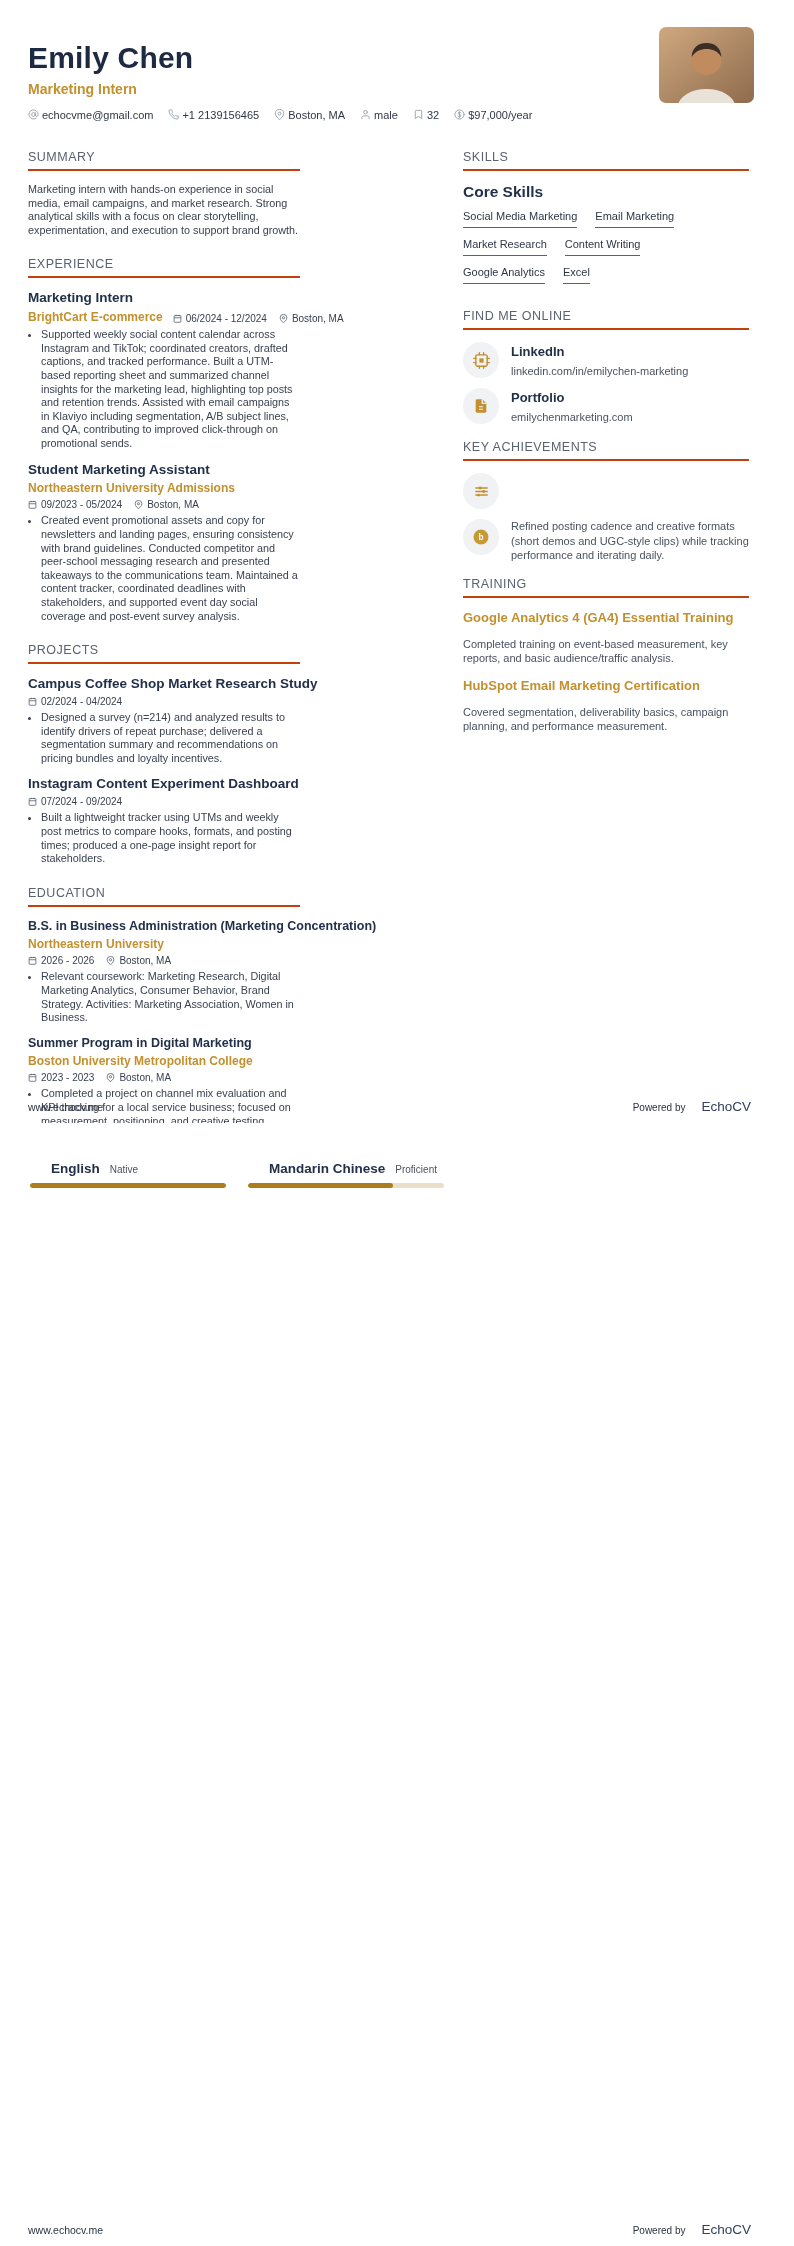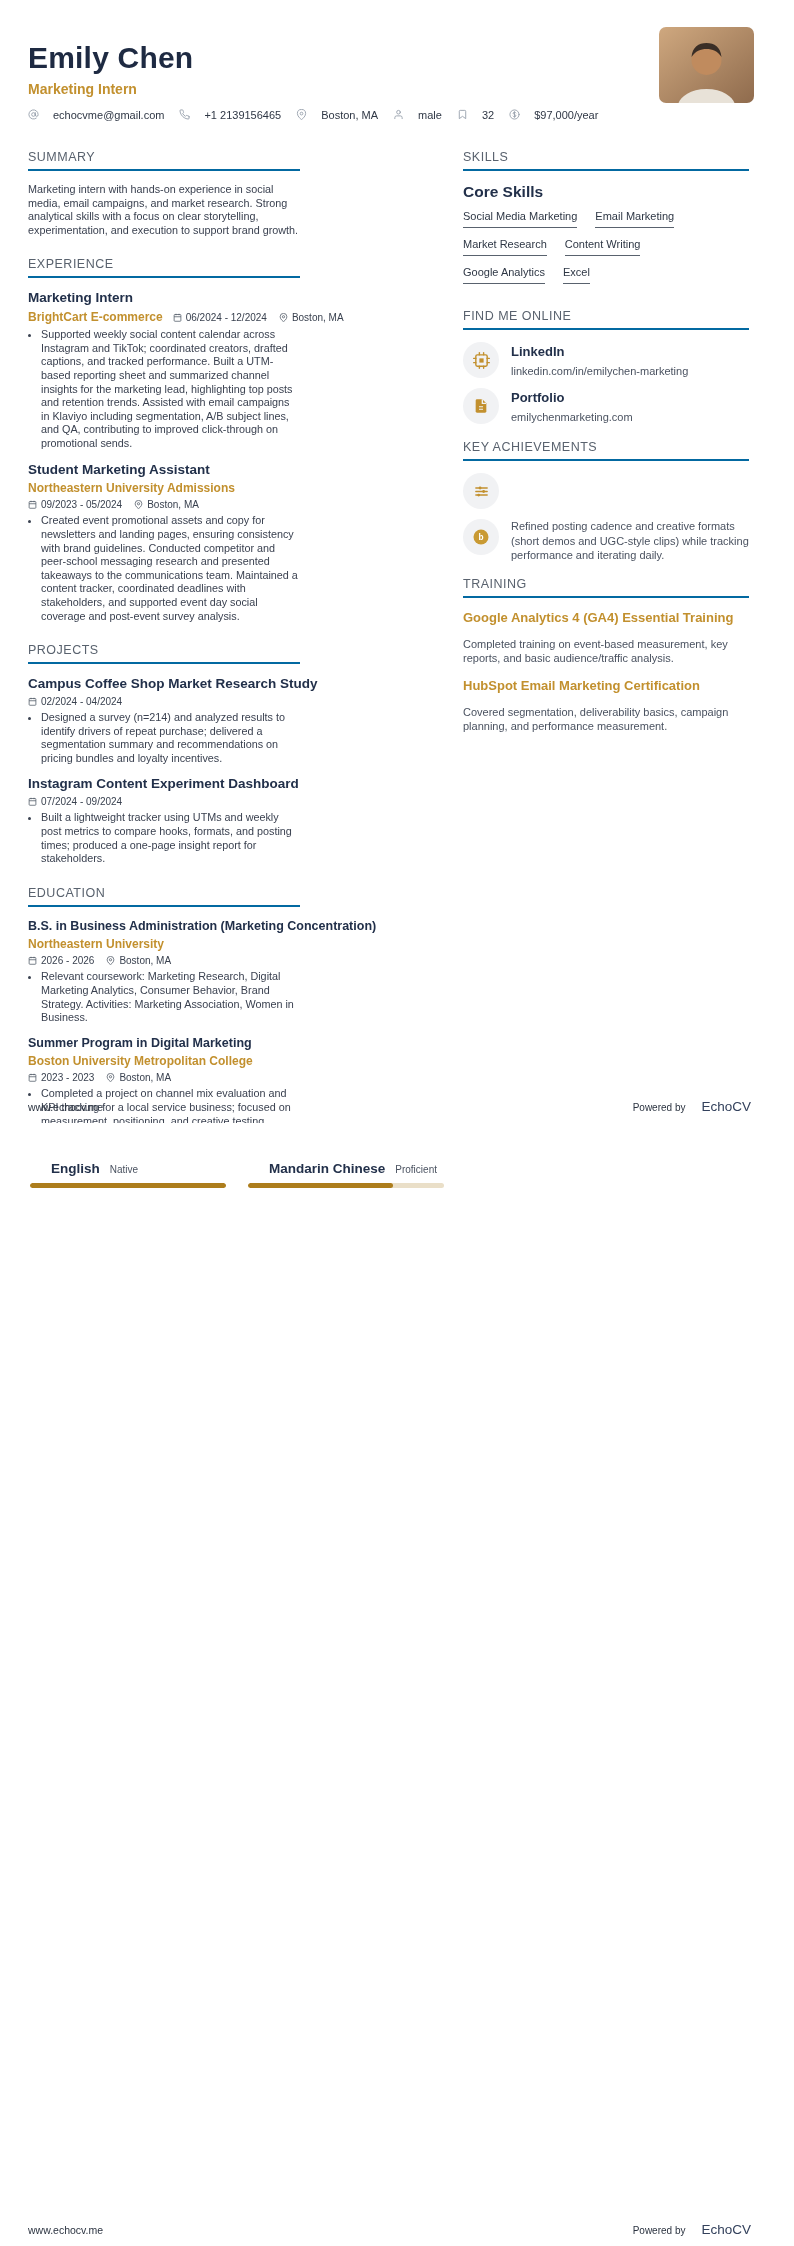--- a/index.html
+++ b/index.html
@@ -6,40 +6,40 @@
   .cv-root{position:relative;width:794px;height:2246px;background:#f97316;
     font-family:"Liberation Sans",sans-serif;color:#3a4150;overflow:hidden;}
   .page{position:absolute;left:0;width:794px;height:1123px;background:#fff;}
   .page1{top:0;} .page2{top:1123px;}
 
   
   .header{position:absolute;left:28px;top:42px;width:600px;}
   .name{font-size:30px;font-weight:700;color:#1e2a42;letter-spacing:.2px;line-height:1.05;}
   .job-headline{font-size:14px;font-weight:600;color:#c2902e;margin-top:7px;}
   .contact-row{display:flex;align-items:center;gap:15px;margin-top:12px;font-size:11px;color:#2f3745;white-space:nowrap;}
-  .contact-item{display:flex;align-items:center;gap:14px;}
+  .contact-item{display:flex;align-items:center;gap:3px;}
   .cicon{color:#98a1ad;display:inline-flex;}
   .photo{position:absolute;top:27px;right:40px;width:95px;height:76px;border-radius:7px;overflow:hidden;}
 
   
   .col-left{position:absolute;left:28px;top:150px;width:272px;}
   .col-right{position:absolute;left:463px;top:150px;width:286px;}
 
   .sec{margin-bottom:20px;}
   .sec-h{font-size:12.5px;font-weight:500;color:#59626e;letter-spacing:.5px;
-    padding-bottom:5px;border-bottom:2px solid #0369a1;margin-bottom:12px;}
+    padding-bottom:5px;border-bottom:2px solid #c2410c;margin-bottom:12px;}
   .sec-langs .sec-h{width:398px;}
 
   .body-txt{font-size:10.8px;line-height:13.6px;color:#3a4150;}
 
   
   .item{margin-bottom:11px;}
   .item-title{font-size:13.5px;font-weight:700;color:#22304a;line-height:1.25;margin-bottom:3px;white-space:nowrap;}
   .company{font-size:12px;font-weight:700;color:#c2902e;}
-  .sub-inline{display:flex;align-items:center;gap:10px;white-space:nowrap;margin-bottom:4px;}
+  .sub-inline{display:flex;align-items:flex-end;gap:10px;white-space:nowrap;margin-bottom:4px;}
   .sub-stacked{display:flex;flex-direction:column;gap:4px;margin-bottom:4px;}
   .meta-row{display:flex;align-items:center;gap:12px;font-size:10px;color:#39414f;white-space:nowrap;}
   .meta-bit{display:flex;align-items:center;gap:4px;}
   .micon{color:#4c5563;display:inline-flex;}
   ul.bullets{margin:4px 0 0;padding-left:13px;}
   ul.bullets li{font-size:10.8px;line-height:13.6px;color:#3a4150;}
 
   
   .group-title{font-size:15.5px;font-weight:700;color:#22304a;margin:2px 0 9px;}
   .tagwrap{display:flex;flex-wrap:wrap;}

